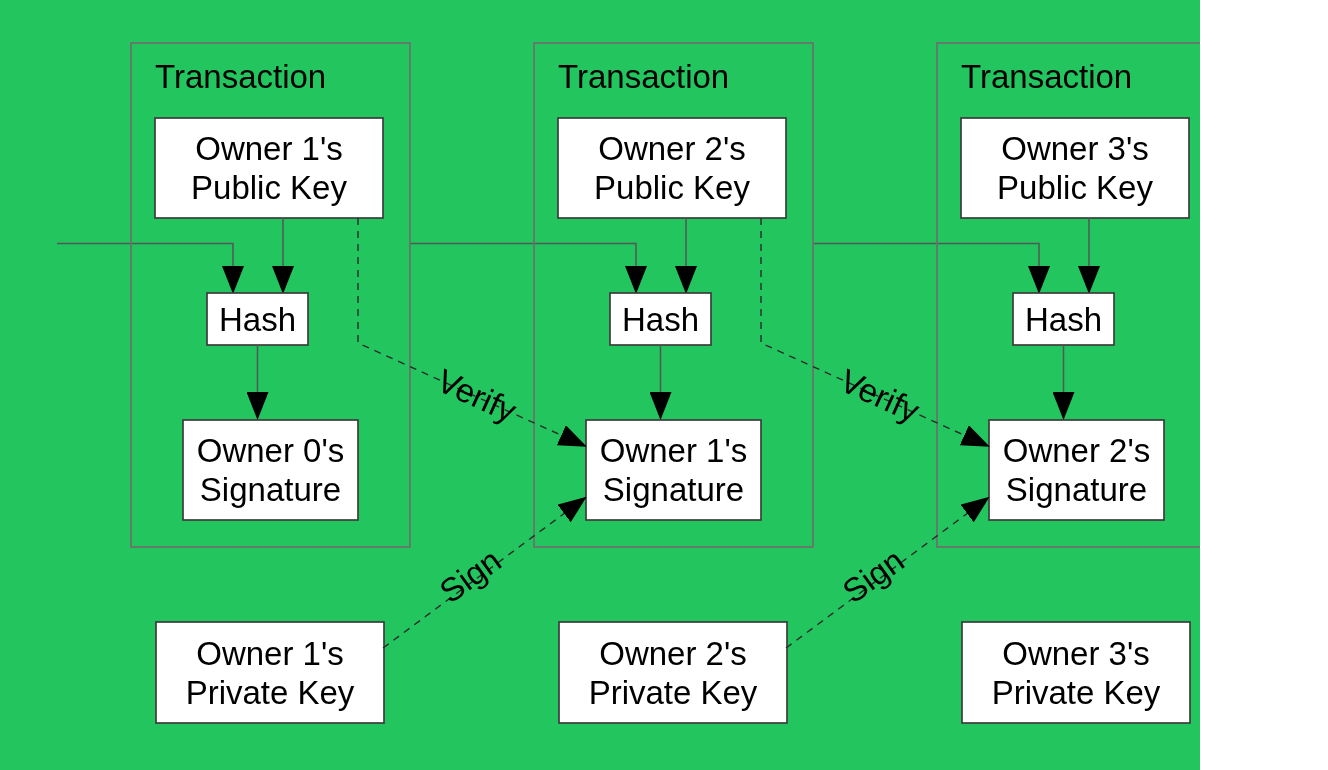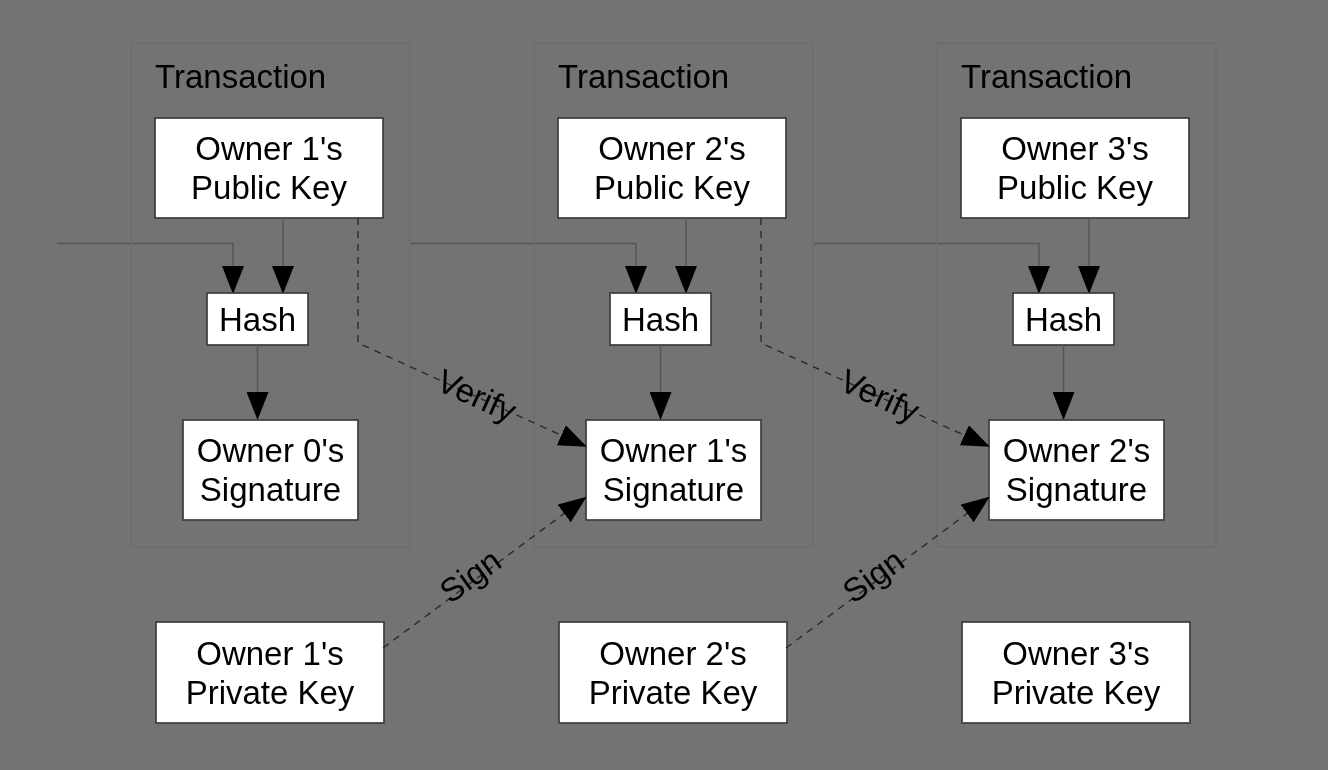--- a/index.html
+++ b/index.html
@@ -1,20 +1,20 @@
 <!DOCTYPE html>
 <html><head>
 <meta charset="utf-8">
 <style>
   html, body { margin: 0; padding: 0; background: #ffffff; }
   #canvas {
     position: relative;
-    width: 1328px;
+    width: 1200px;
     height: 770px;
-    background: #737373;
+    background: #22c55e;
     overflow: hidden;
   }
   svg { display: block; }
   .outer { fill: none; stroke: #6e6e6e; stroke-width: 1.7; }
   .inner { fill: #ffffff; stroke: #3c3c3c; stroke-width: 1.7; }
   .stem  { fill: none; stroke: #565656; stroke-width: 1.5; }
   .dash  { fill: none; stroke: #2b2b2b; stroke-width: 1.4; stroke-dasharray: 7 6; }
   .t {
     font-family: "Liberation Sans", sans-serif;
     font-size: 33px;

